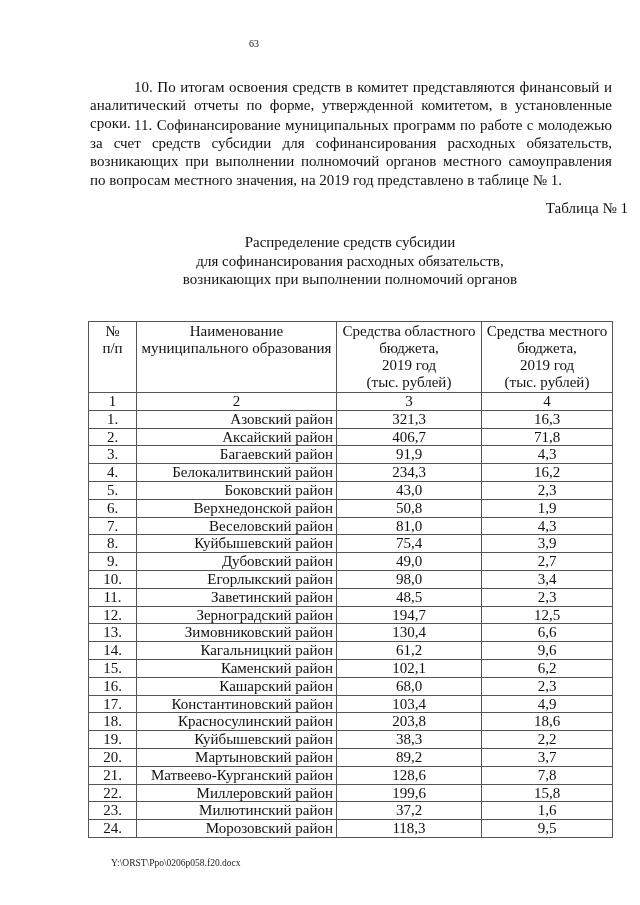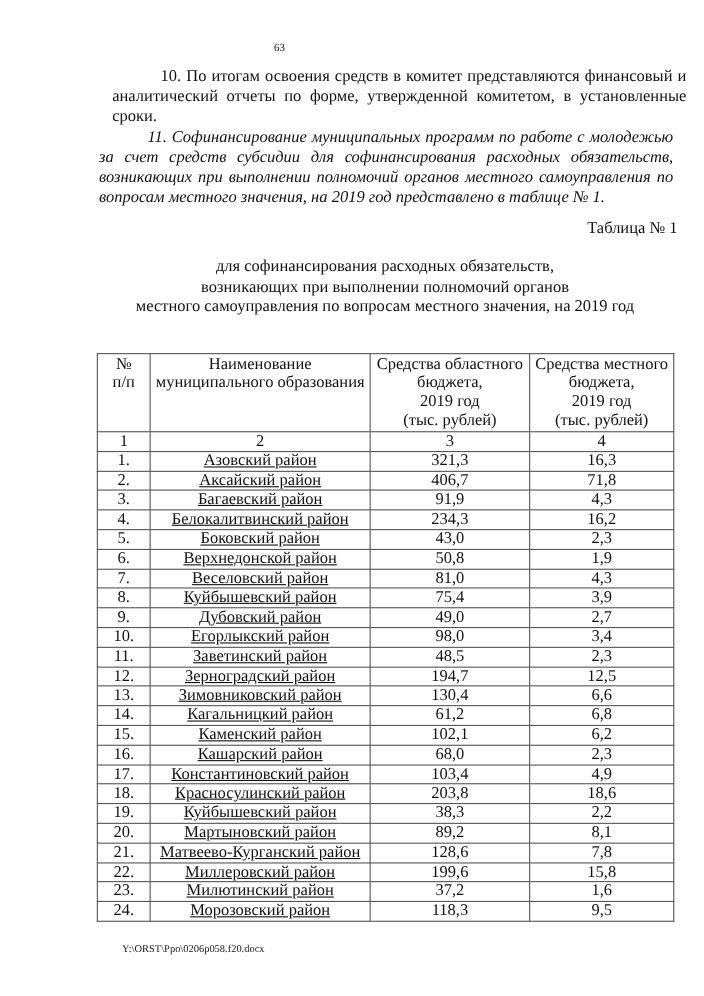--- a/index.html
+++ b/index.html
@@ -1,47 +1,47 @@
 <!DOCTYPE html>
 <html><head>
 <meta charset="utf-8">
 <style>
   html, body { margin: 0; padding: 0; background: #ffffff; }
   body { width: 640px; height: 905px; position: relative; overflow: hidden;
          font-family: "Liberation Serif", "DejaVu Serif", serif; color: #111; }
   .page-num { position: absolute; top: 38px; left: 0; width: 508px; text-align: center; font-size: 10px; }
   .para { position: absolute; left: 90px; width: 522px; font-size: 15px; line-height: 18.2px; text-align: justify; }
   .para .ind { display: inline-block; width: 44px; }
-  #p10 { top: 61px; margin-left: 12px; }
-  #p11 { top: 116px; font-style: italic; }
-  .table-label { position: absolute; top: 200px; right: 24px; font-size: 15px; }
+  #p10 { top: 78px; }
+  #p11 { top: 116px; }
+  .table-label { position: absolute; top: 200px; right: 12px; font-size: 15px; }
   .table-title { position: absolute; top: 233px; left: 88px; width: 524px; text-align: center; font-size: 15px; line-height: 18.5px; }
   table.data { position: absolute; top: 321px; left: 88px; width: 524px; border-collapse: collapse;
                font-size: 15px; table-layout: fixed; }
   table.data td, table.data th { border: 1px solid #555; padding: 0 3px; font-weight: normal; line-height: 16.8px; vertical-align: top; }
   table.data th { text-align: center; height: 69px; line-height: 17px; padding-top: 1px; }
   table.data td.c { text-align: center; }
-  table.data td.l { text-align: center; text-decoration: underline; }
+  table.data td.l { text-align: right; }
   table.data tr.idx td { text-align: center; }
   .footer { position: absolute; top: 858px; left: 90px; font-size: 9.5px; color: #222; margin-left: 21px; }
 </style>
 </head>
 <body>
 
 <div class="page-num">63</div>
 
 <div class="para" id="p10"><span class="ind"></span><span>10. По итогам освоения средств в комитет представляются финансовый и аналитический отчеты по форме, утвержденной комитетом, в установленные сроки.</span></div>
 <div class="para" id="p11"><span class="ind"></span><span>11. Софинансирование муниципальных программ по работе с молодежью за счет средств субсидии для софинансирования расходных обязательств, возникающих при выполнении полномочий органов местного самоуправления по вопросам местного значения, на 2019 год представлено в таблице № 1.</span></div>
 
 <div class="table-label">Таблица № 1</div>
 
 <div class="table-title">
+  <div>Распределение средств субсидии</div>
   <div>для софинансирования расходных обязательств,</div>
   <div>возникающих при выполнении полномочий органов</div>
-  <div>местного самоуправления по вопросам местного значения, на 2019 год</div>
 </div>
 
 <table class="data">
   <colgroup>
     <col style="width:48px">
       <col style="width:200px">
       <col style="width:145px">
       <col style="width:131px">
   </colgroup>
   <thead>
@@ -150,21 +150,21 @@
       <tr>
         <td class="c">13.</td>
         <td class="l">Зимовниковский район</td>
         <td class="c">130,4</td>
         <td class="c">6,6</td>
       </tr>
       <tr>
         <td class="c">14.</td>
         <td class="l">Кагальницкий район</td>
         <td class="c">61,2</td>
-        <td class="c">6,8</td>
+        <td class="c">9,6</td>
       </tr>
       <tr>
         <td class="c">15.</td>
         <td class="l">Каменский район</td>
         <td class="c">102,1</td>
         <td class="c">6,2</td>
       </tr>
       <tr>
         <td class="c">16.</td>
         <td class="l">Кашарский район</td>
@@ -186,21 +186,21 @@
       <tr>
         <td class="c">19.</td>
         <td class="l">Куйбышевский район</td>
         <td class="c">38,3</td>
         <td class="c">2,2</td>
       </tr>
       <tr>
         <td class="c">20.</td>
         <td class="l">Мартыновский район</td>
         <td class="c">89,2</td>
-        <td class="c">8,1</td>
+        <td class="c">3,7</td>
       </tr>
       <tr>
         <td class="c">21.</td>
         <td class="l">Матвеево-Курганский район</td>
         <td class="c">128,6</td>
         <td class="c">7,8</td>
       </tr>
       <tr>
         <td class="c">22.</td>
         <td class="l">Миллеровский район</td>

